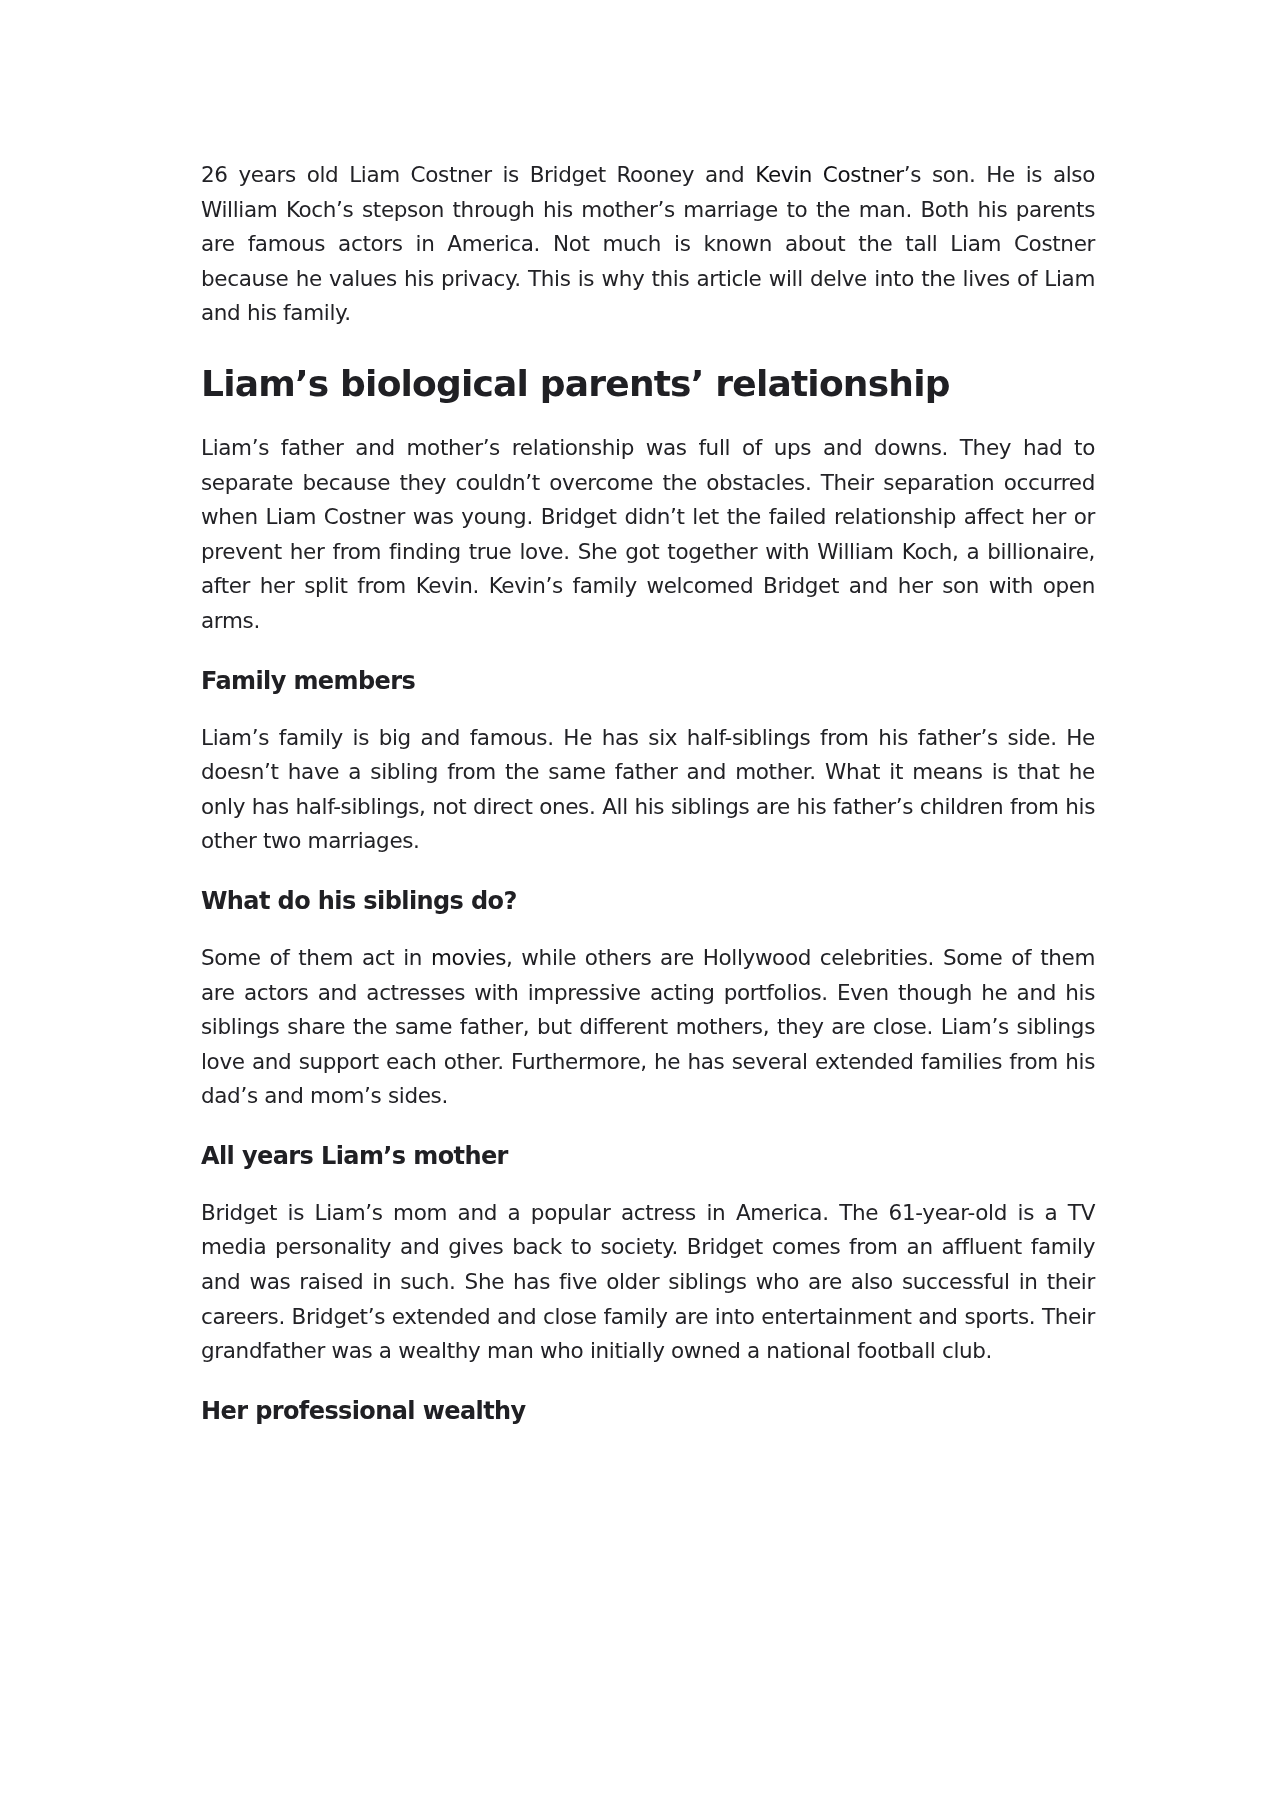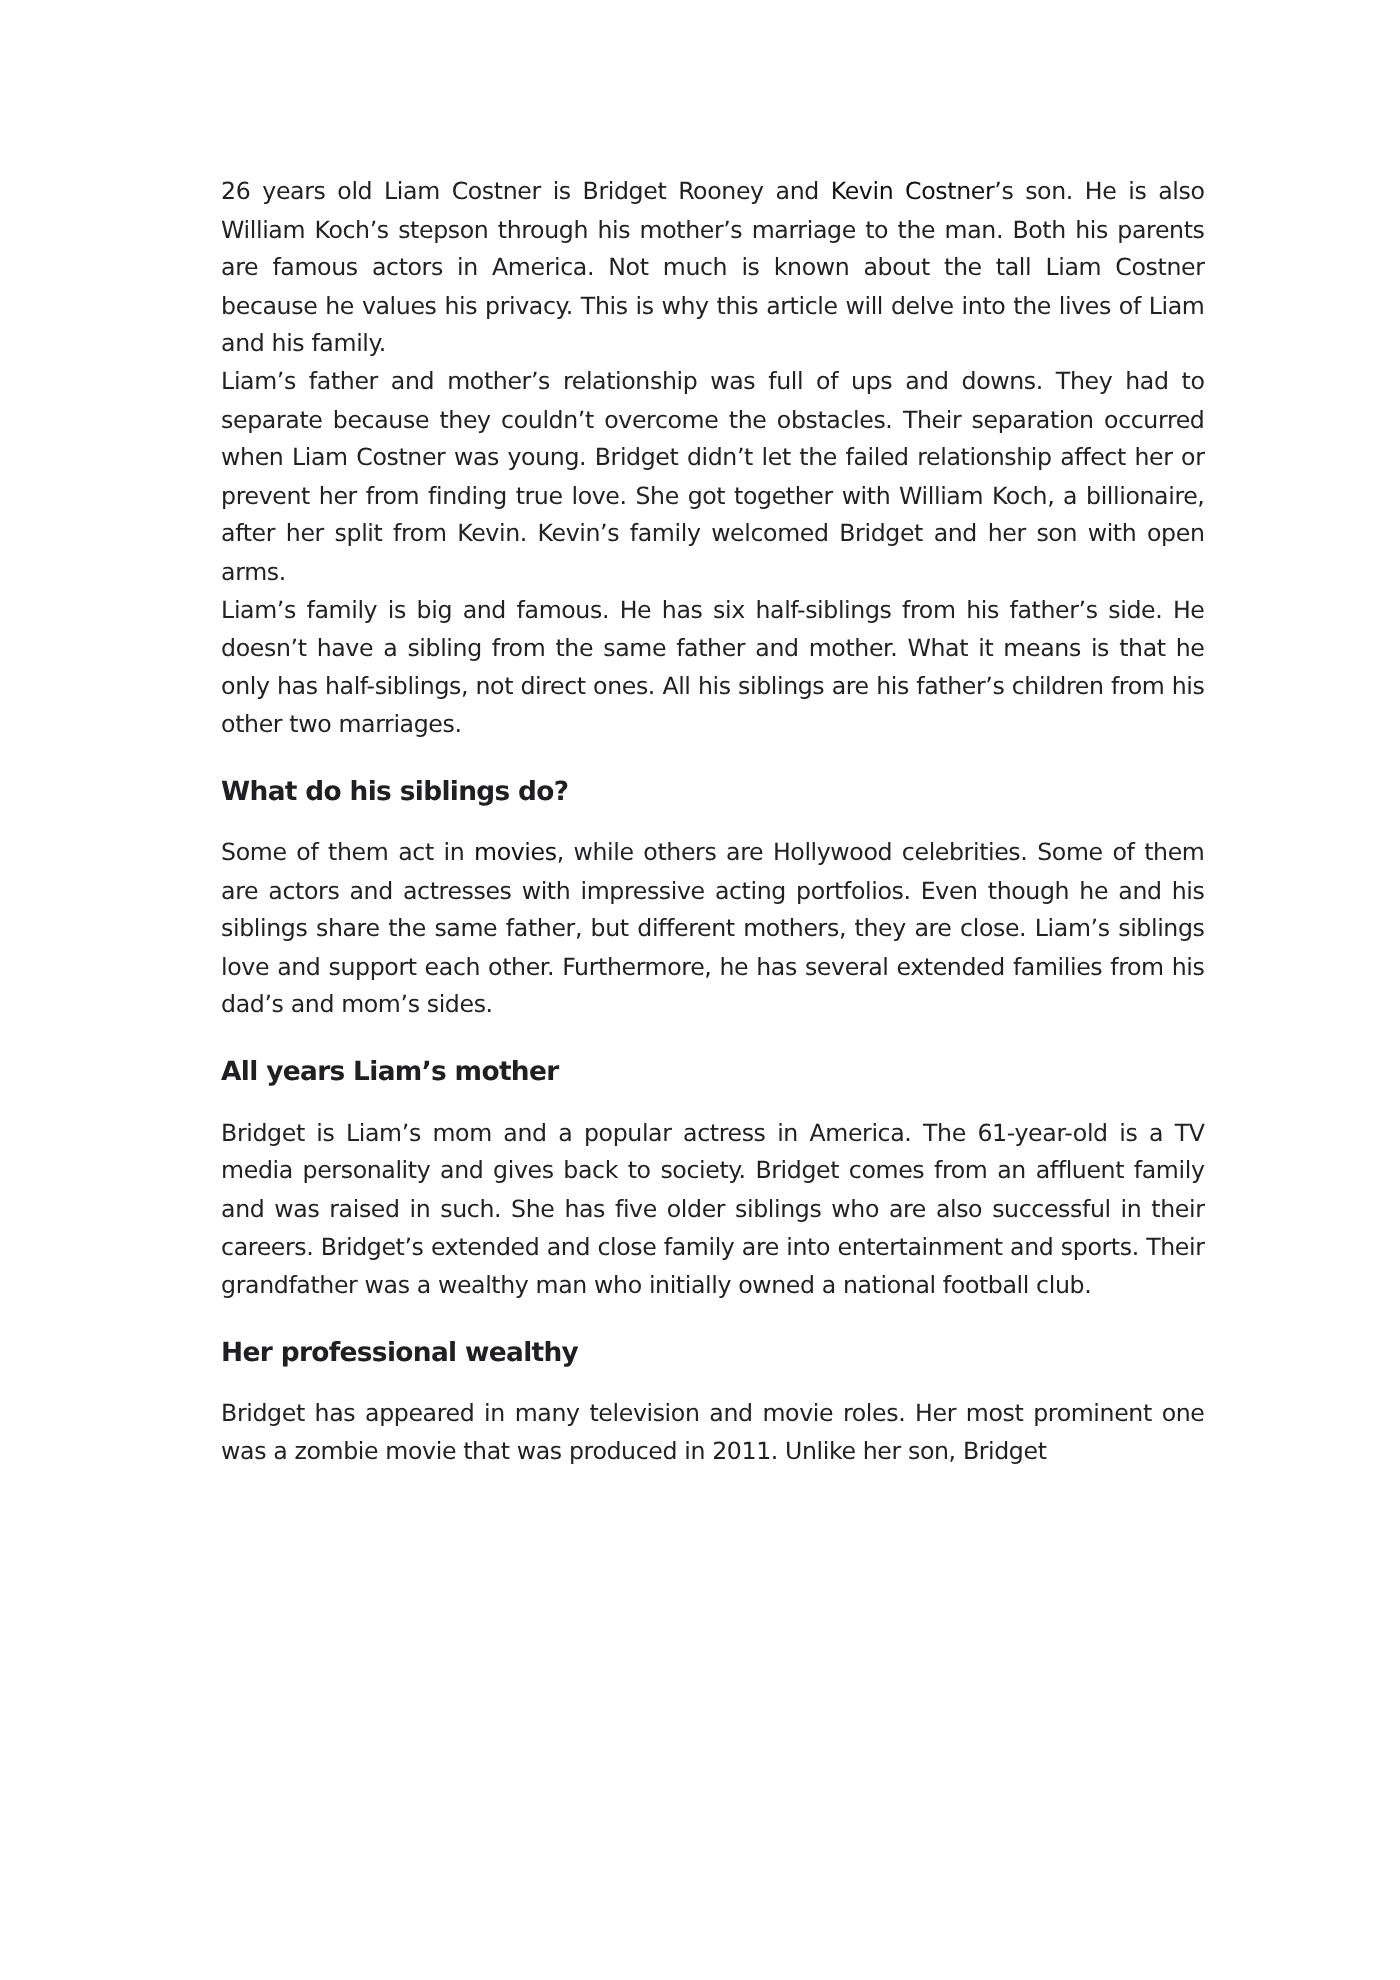--- a/index.html
+++ b/index.html
@@ -52,26 +52,27 @@
       color: #202024;
     }
   </style>
 </head>
 <body>
 
 <div class="page">
 
   <p class="body"><span>26 years old Liam Costner is Bridget Rooney and </span><a class="inline-link">Kevin Costner</a><span>’s son. He is also William Koch’s stepson through his mother’s marriage to the man. Both his parents are famous actors in America. Not much is known about the tall Liam Costner because he values his privacy. This is why this article will delve into the lives of Liam and his family.</span></p>
 
+  <h1 class="section-heading">Liam’s biological parents’ relationship</h1>
   <p class="body">Liam’s father and mother’s relationship was full of ups and downs. They had to separate because they couldn’t overcome the obstacles. Their separation occurred when Liam Costner was young. Bridget didn’t let the failed relationship affect her or prevent her from finding true love. She got together with William Koch, a billionaire, after her split from Kevin. Kevin’s family welcomed Bridget and her son with open arms.</p>
 
+  <h2 class="sub-heading">Family members</h2>
   <p class="body">Liam’s family is big and famous. He has six half-siblings from his father’s side. He doesn’t have a sibling from the same father and mother. What it means is that he only has half-siblings, not direct ones. All his siblings are his father’s children from his other two marriages.</p>
 
   <h2 class="sub-heading">What do his siblings do?</h2>
   <p class="body"><span>Some of them act in </span><a class="inline-link">movies</a><span>, while others are Hollywood celebrities. Some of them are actors and actresses with impressive acting portfolios. Even though he and his siblings share the same father, but different mothers, they are close. Liam’s siblings love and support each other. Furthermore, he has several extended families from his dad’s and mom’s sides.</span></p>
 
   <h2 class="sub-heading">All years Liam’s mother</h2>
   <p class="body">Bridget is Liam’s mom and a popular actress in America. The 61-year-old is a TV media personality and gives back to society. Bridget comes from an affluent family and was raised in such. She has five older siblings who are also successful in their careers. Bridget’s extended and close family are into entertainment and sports. Their grandfather was a wealthy man who initially owned a national football club.</p>
 
   <h2 class="sub-heading">Her professional wealthy</h2>
-  <p class="body">Bridget has appeared in many television and movie roles. Her most prominent one was a zombie movie that was produced in 2011. Unlike her son, Bridget</p>
 
 </div>
 
 </body></html>

